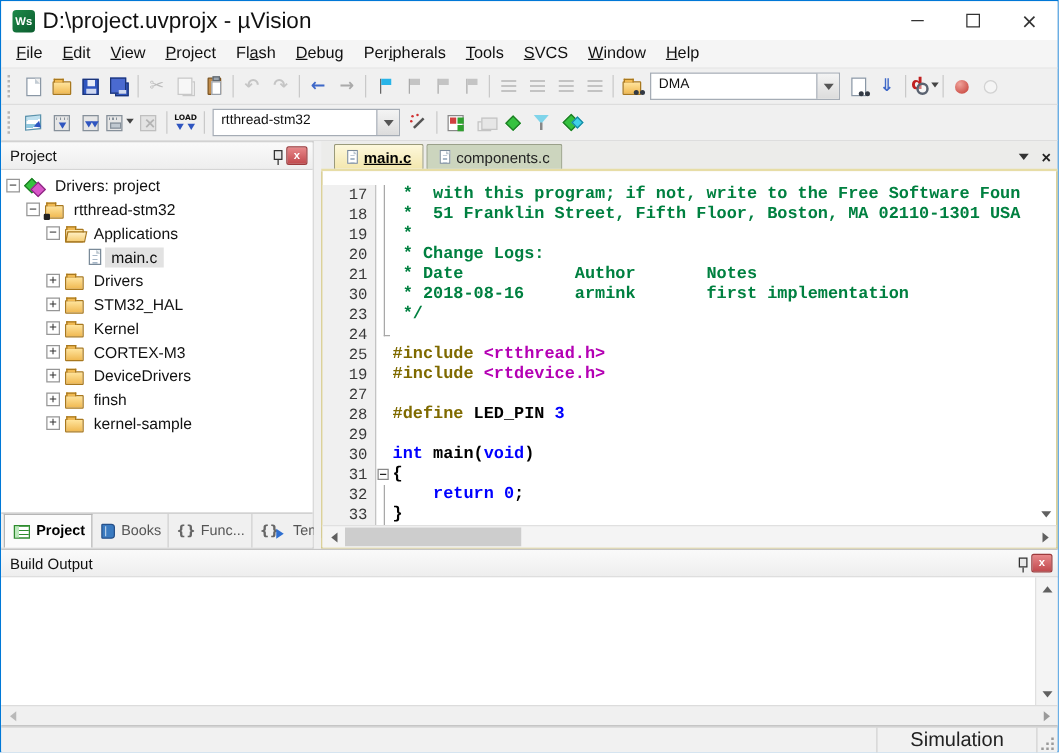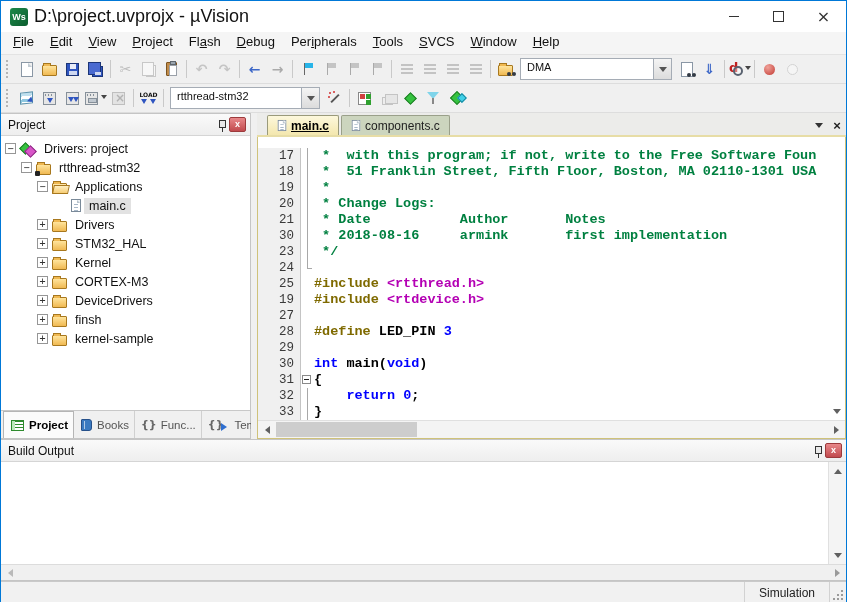--- a/index.html
+++ b/index.html
@@ -171,21 +171,21 @@
   .bo-body{flex:1;display:flex;min-height:0;}
   .bo-content{flex:1;background:#fff;font-family:"Liberation Mono","DejaVu Sans Mono",monospace;font-size:12px;padding:2px 4px;white-space:pre;}
   .bo-hscroll{height:15px;background:#f0f0f0;border-top:1px solid #dcdcdc;position:relative;flex:0 0 auto;}
   .bo-hscroll .hs-arrow{height:15px;}
   .tri-lf.lt{border-right-color:#b9b9b9;}
   .tri-rt.lt{border-left-color:#9a9a9a;}
 
   
   .statusbar{height:21px;background:#f1f1f1;border-top:1px solid #c9c9c9;display:flex;align-items:center;flex:0 0 auto;}
   .sb-fill{flex:1;}
-  .sb-seg{border-left:1px solid #d2d2d2;height:100%;display:flex;align-items:center;padding:0 14px;font-size:12px;color:#222;}
+  .sb-seg{border-left:1px solid #d2d2d2;height:100%;display:flex;align-items:center;padding:0 26px;font-size:16px;color:#222;}
   .sb-grip{width:16px;height:100%;border-left:1px solid #d2d2d2;position:relative;}
   .sb-grip::after{content:"";position:absolute;right:3px;bottom:3px;width:2px;height:2px;background:#9a9a9a;box-shadow:-4px 4px 0 #9a9a9a,0 4px 0 #9a9a9a,-8px 8px 0 #9a9a9a,-4px 8px 0 #9a9a9a,0 8px 0 #9a9a9a;transform:translateY(-8px);}
 </style>
 </head>
 <body>
 
 <div class="window">
 
   <div class="titlebar">
     <span class="ic-uv">Ws</span>

